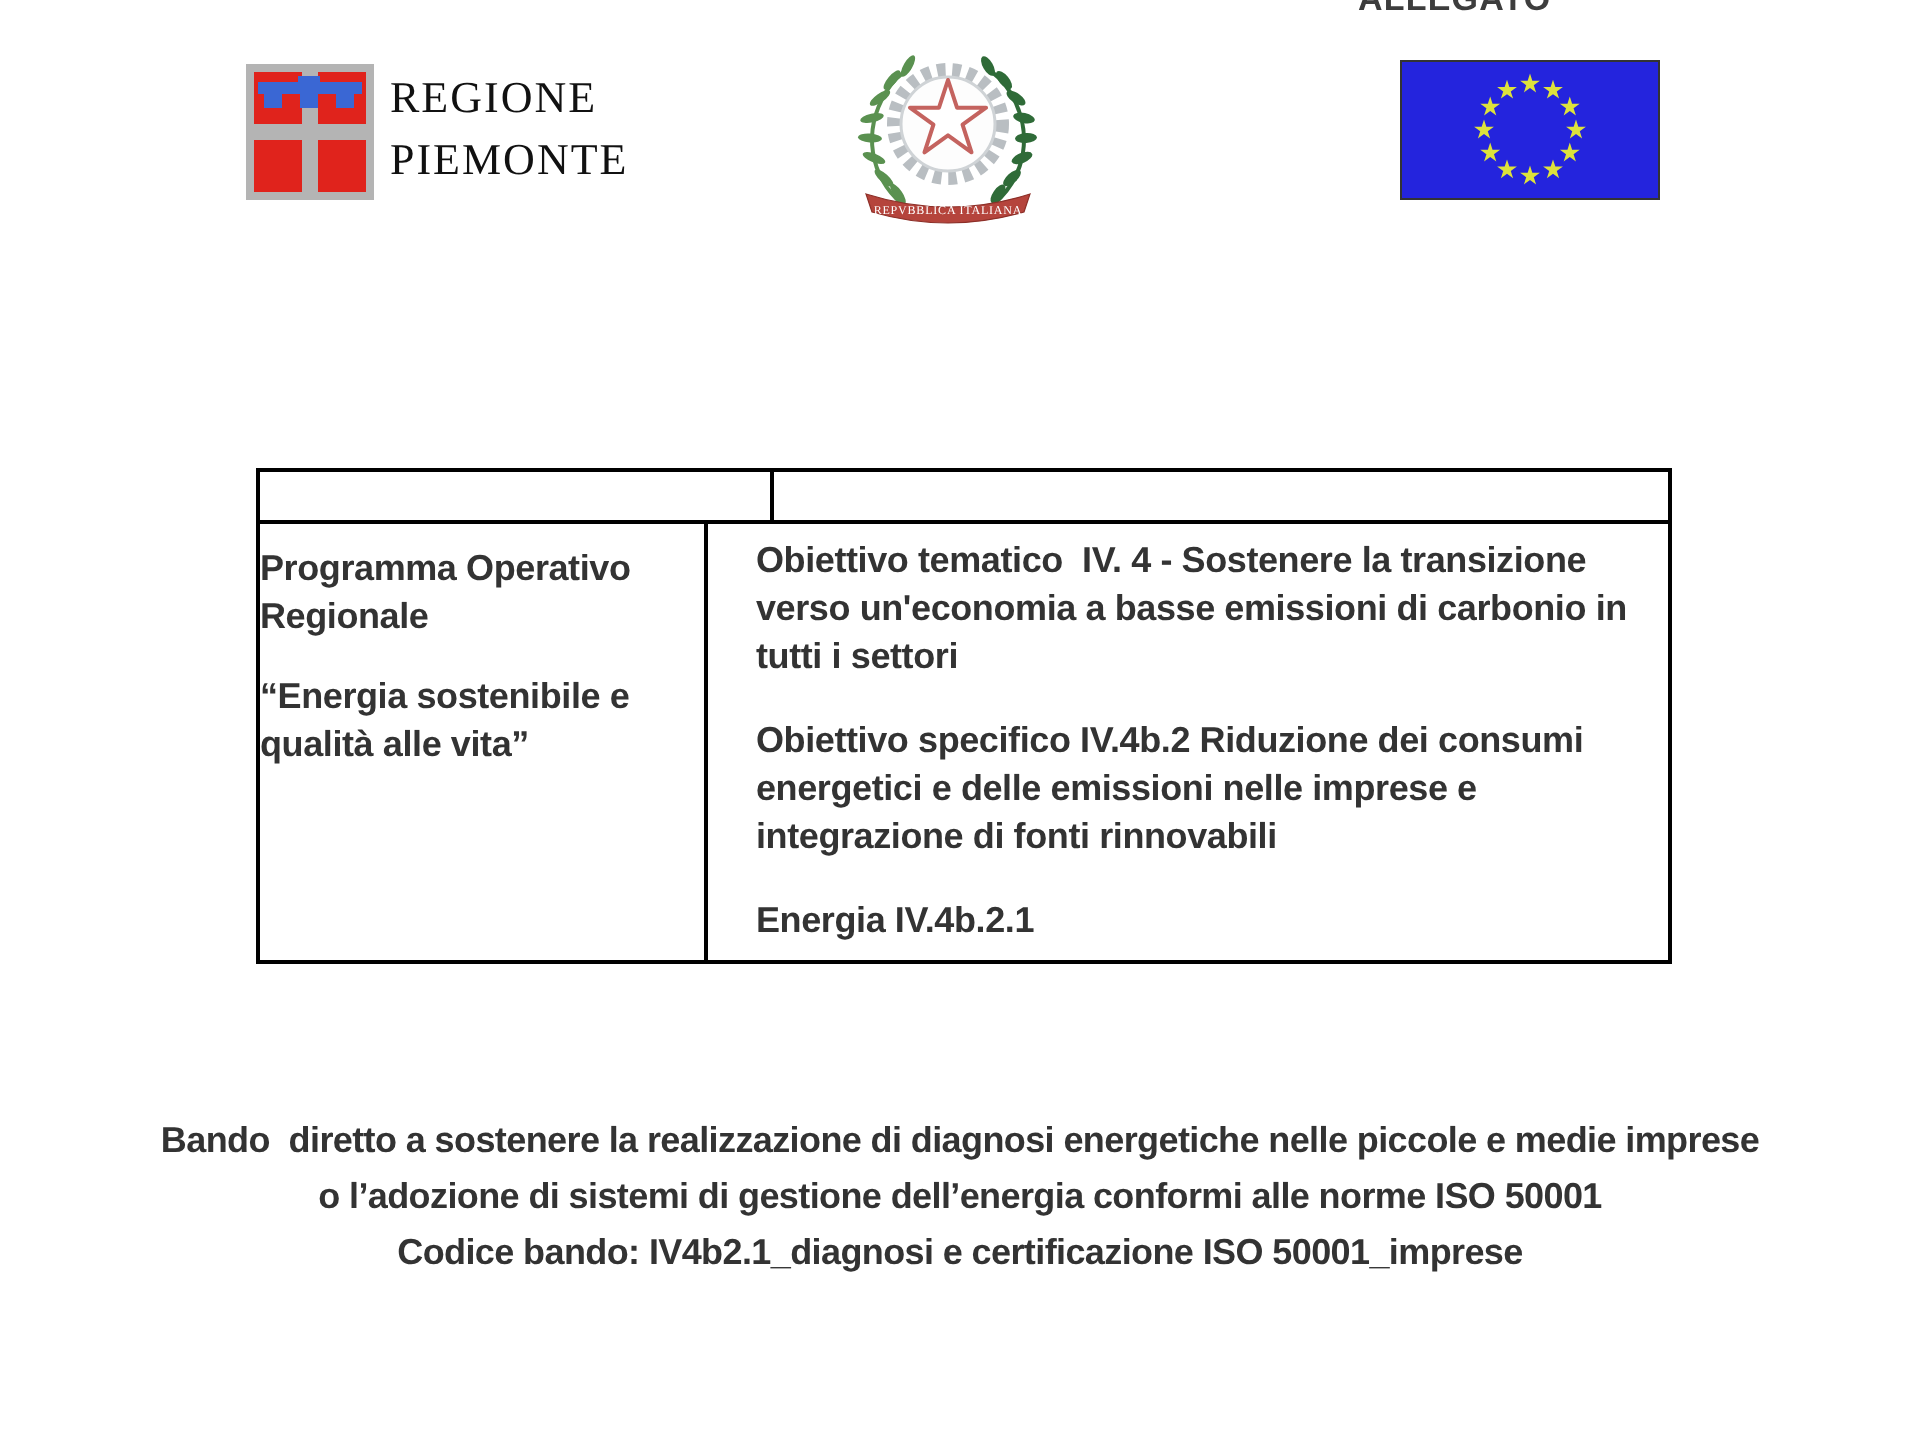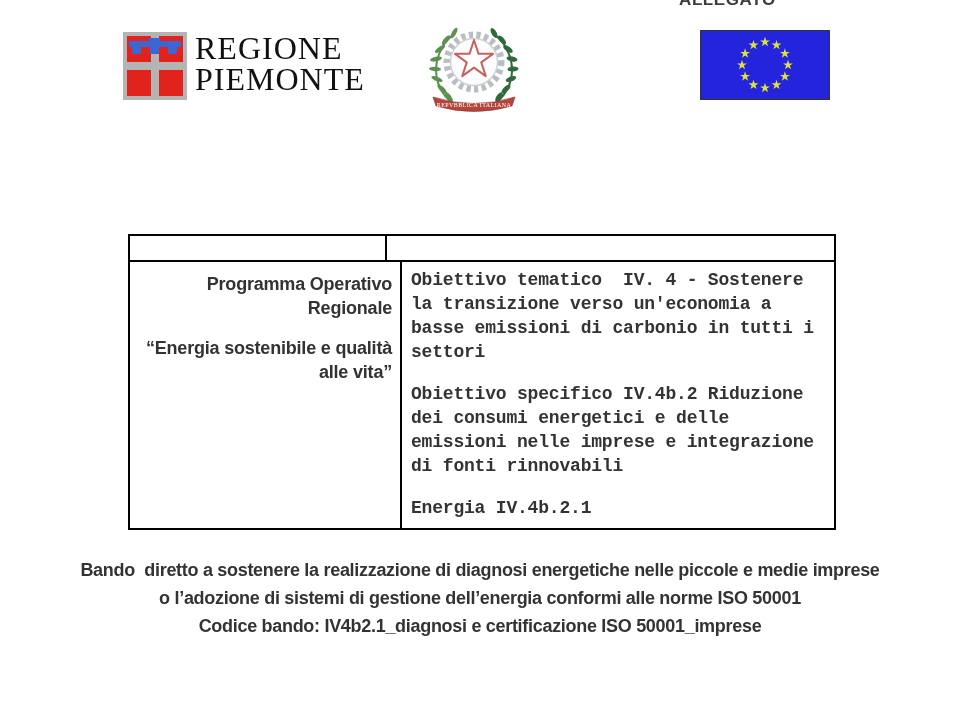--- a/index.html
+++ b/index.html
@@ -15,41 +15,41 @@
     position:absolute; left:679px; top:-8px;
     font-size:17px; font-weight:bold; line-height:15px;
     color:#3d3d3d; letter-spacing:0.6px;
   }
 
   
   .shield-svg { position:absolute; left:123px; top:32px; }
   .piemonte-text {
     position:absolute; left:195px; top:33px;
     font-family:"Liberation Serif", serif;
-    font-size:32px; line-height:31px; letter-spacing:1px; color:#111;
+    font-size:22px; line-height:31px; letter-spacing:1px; color:#111;
   }
   .emblem-svg { position:absolute; left:421px; top:18px; }
   .euflag-svg { position:absolute; left:700px; top:30px; }
 
   
   .info-table {
     position:absolute; left:128px; top:234px; width:708px;
     border:2px solid #000; background:#fff;
     color:#333; font-weight:bold; font-size:18px; line-height:24px;
     letter-spacing:-0.2px;
   }
   .t-header { display:flex; height:26px; border-bottom:2px solid #000; }
   .t-header .hcell-l { width:257px; border-right:2px solid #000; }
   .t-header .hcell-r { flex:1; }
   .t-body { display:flex; }
   .cell-left {
-    width:272px; border-right:2px solid #000;
-    text-align:right; padding:10px 8px 10px 0;
+    width:224px; border-right:2px solid #000;
+    text-align:left; padding:10px 8px 10px 0;
   }
-  .cell-right { flex:1; padding:6px 10px 8px 9px;font-family:Liberation Mono, monospace; }
+  .cell-right { flex:1; padding:6px 10px 8px 24px; }
   .info-table p { white-space:pre-wrap; margin:0 0 18px 0; }
   .info-table p:last-child { margin-bottom:0; }
   .cell-left p { margin-bottom:16px; }
 
   
   .footer-text {
     position:absolute; left:80px; top:556px; width:800px;
     text-align:center; color:#333;
     font-weight:bold; font-size:18px; line-height:28px;
     letter-spacing:-0.3px;

